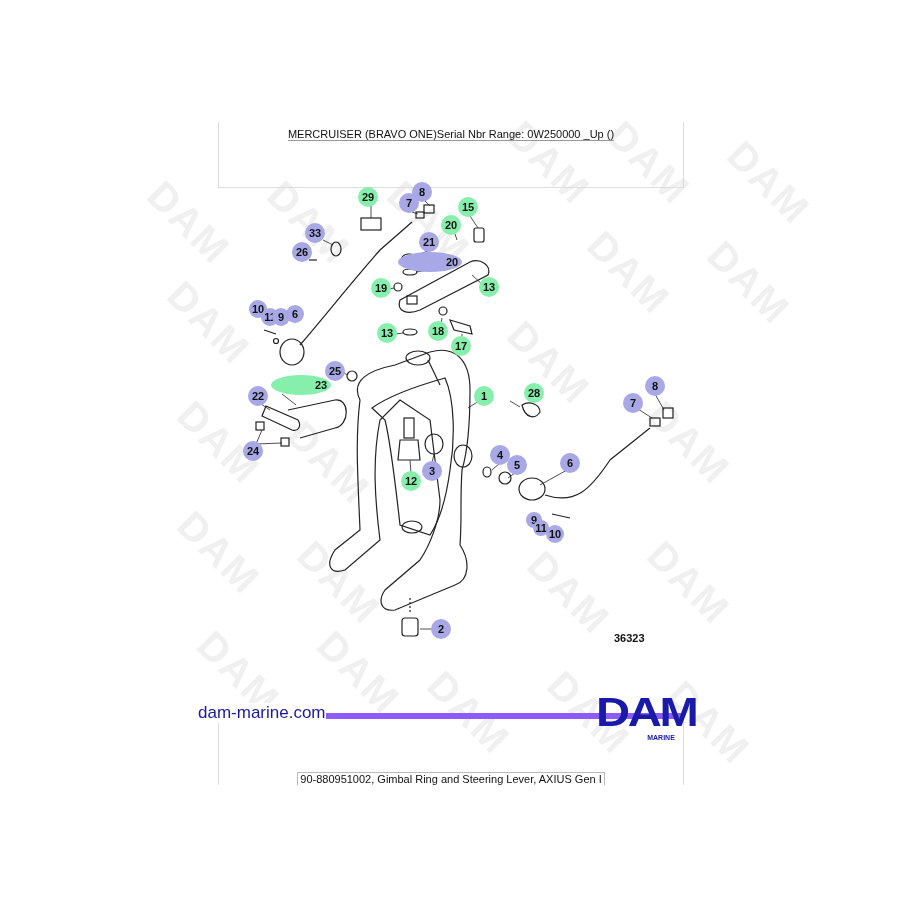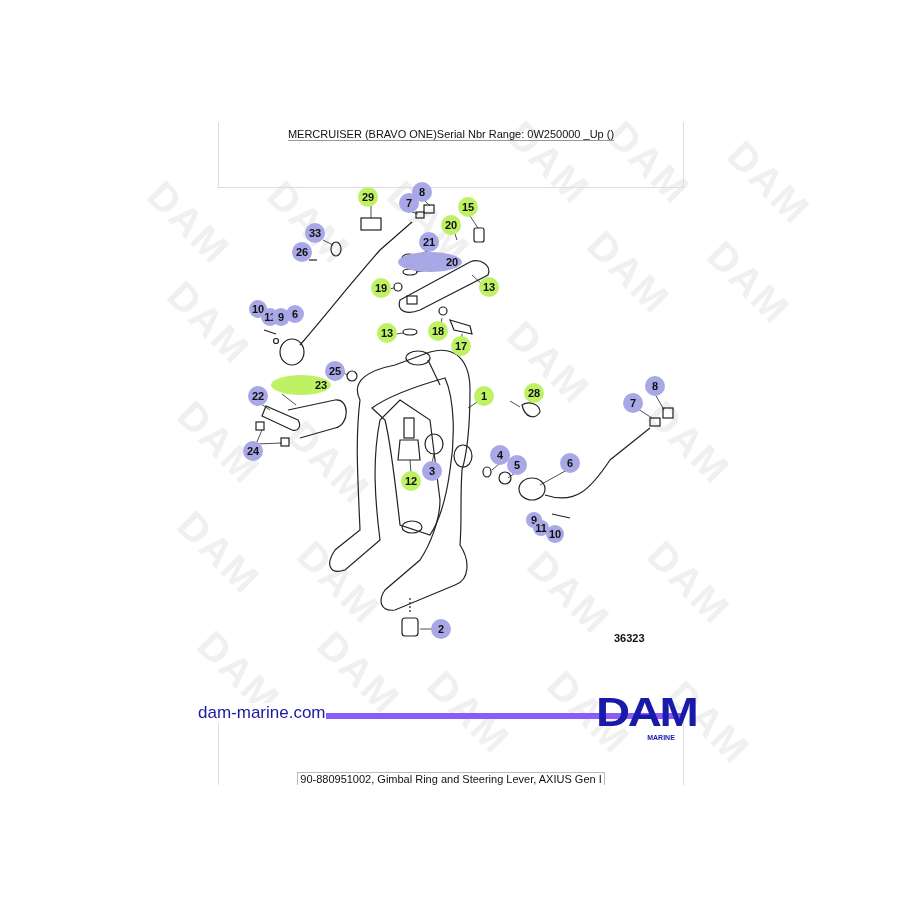--- a/index.html
+++ b/index.html
@@ -11,21 +11,21 @@
   .botbox{position:absolute;left:218px;top:713px;width:464px;height:66px;border-left:1px solid #ddd;border-right:1px solid #ddd;border-top:6px solid #8b5cf6;}
   .bottitle{position:absolute;left:0;right:0;bottom:0px;text-align:center;font-size:11px;color:#111;}
   .bottitle span{border:1px solid #bbb;border-bottom:none;padding:0 2px;}
   .site{position:absolute;left:198px;top:703px;font-size:17px;color:#1a1aa0;background:#fff;}
   .logo{position:absolute;left:596px;top:694px;width:122px;}
   .logo-main{font-family:"Liberation Sans",sans-serif;font-weight:bold;font-size:40px;color:#1a1aa8;line-height:36px;letter-spacing:-2px;transform:scaleX(1.18);transform-origin:left;}
   .logo-sub{font-size:7px;font-weight:bold;color:#1a1aa8;text-align:center;margin-top:4px;margin-left:8px;}
   .figno{position:absolute;left:614px;top:632px;font-size:11px;font-weight:bold;color:#111;}
   svg.diagram{position:absolute;left:0;top:0;}
   .bubble{position:absolute;width:20px;height:20px;border-radius:50%;font-size:11px;font-weight:bold;color:#111;text-align:center;line-height:20px;}
-  .red{background:#bef264;}
+  .red{background:#86efac;}
   .blue{background:#a8a8e6;}
 </style>
 </head>
 <body>
 
 <div>
   <div class="wm" style="left:140px;top:200px;">DAM</div>
   <div class="wm" style="left:260px;top:200px;">DAM</div>
   <div class="wm" style="left:380px;top:200px;">DAM</div>
   <div class="wm" style="left:500px;top:140px;">DAM</div>

